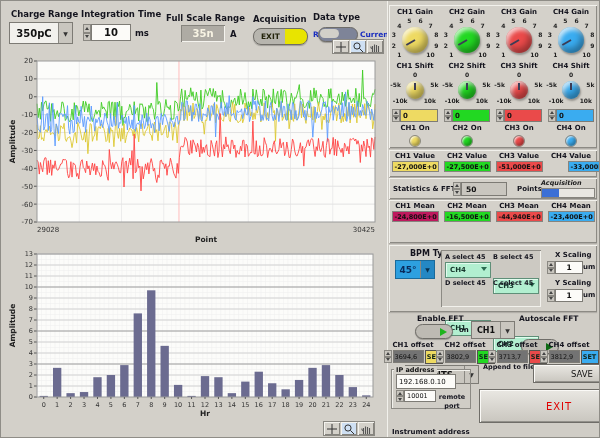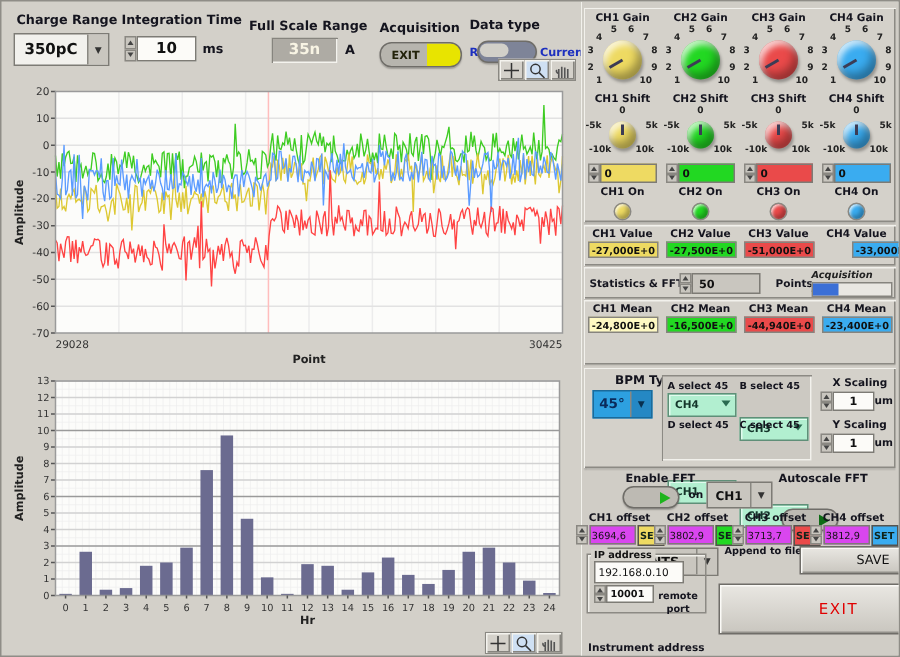--- a/index.html
+++ b/index.html
@@ -65,21 +65,21 @@
        box-shadow:inset 1px 1px 0 #fbfaf7,inset -1px -1px 0 #93918b;display:flex;align-items:center;justify-content:center;font-weight:normal;padding-left:24px;}
   .setbtn{width:16px;height:12px;font-size:6.5px;font-weight:bold;border:1px solid #55534e;display:flex;align-items:center;justify-content:center;color:#10241a;}
   .mint{background:#b2efd0;border:1px solid #5f8f78;box-shadow:inset 1px 1px 0 #e2fbee;display:flex;align-items:center;
         font-size:7px;font-weight:bold;color:#14352a;padding-left:4px;position:relative;}
   .mint::after{content:"";position:absolute;right:3px;top:4px;border:3px solid transparent;border-top:4px solid #2a6a50;}
   .pbar{width:52px;height:8px;background:#e9e7e2;border:1px solid #86847e;}
   .pfill{height:100%;background:#3b6fd6;}
   svg{display:block;}
   .offcol{width:51px;display:flex;flex-direction:column;align-items:center;}
   .offrow{display:flex;align-items:stretch;height:13px;gap:1px;}
-  .offbox{width:28px;background:#d946ef;border:1px solid #7d7b75;font-size:6.5px;display:flex;align-items:center;padding-left:1px;}
+  .offbox{width:28px;background:#737373;border:1px solid #7d7b75;font-size:6.5px;display:flex;align-items:center;padding-left:1px;}
 </style>
 </head>
 <body>
 
 <div class="screen">
 
   <div class="abs lblb" style="left:10px;top:8px;">Charge Range</div>
   <div class="abs combo" style="left:8px;top:21px;width:62px;height:20px;">
     <div class="cval" style="font-size:10px;">350pC</div>
     <div class="carrow">▼</div>
@@ -620,21 +620,21 @@
       <div class="abs" style="left:152px;top:1px;font-size:6.5px;font-style:italic;font-weight:bold;color:#222;">Acquisition progress</div>
       <div class="pbar abs" style="left:152px;top:10px;">
         <div class="pfill" style="width: 33%;"></div>
       </div>
     </div>
 
     <div class="rpanel" style="top:199px;height:43px;">
       <div class="row4" style="padding-top:2px;">
         <div class="vcol">
             <div class="lbls">CH1 Mean</div>
-          <div class="vbox" style="background-color: #fef9c3;">-24,800E+0</div>
+          <div class="vbox" style="background-color: #be185d;">-24,800E+0</div>
           </div>
         <div class="vcol">
             <div class="lbls">CH2 Mean</div>
           <div class="vbox" style="background-color: rgb(34, 216, 34);">-16,500E+0</div>
           </div>
         <div class="vcol">
             <div class="lbls">CH3 Mean</div>
           <div class="vbox" style="background-color: rgb(234, 74, 74);">-44,940E+0</div>
           </div>
         <div class="vcol">
@@ -756,21 +756,21 @@
     </div>
 
     <div class="abs" style="left:4px;top:368px;width:78px;height:38px;border:1px solid #8c8a84;box-shadow:inset 1px 1px 0 #f2f1ec;">
       <div class="abs" style="left:2px;top:-4px;background:#d4d1ca;font-size:6.5px;font-weight:bold;padding:0 2px;">IP address</div>
       <div class="abs numbox" style="left:4px;top:4px;width:56px;height:13px;font-size:7px;font-weight:normal;justify-content:flex-start;padding-left:2px;">192.168.0.10</div>
       <div class="abs" style="left:4px;top:20px;display:flex;height:12px;">
         <div class="spin">
             <span class="up"></span>
             <span class="dn"></span>
           </div>
-        <div class="numbox" style="width:28px;font-size:6.5px;font-weight:bold;justify-content:flex-start;padding-left:2px;">10001</div>
+        <div class="numbox" style="width:28px;font-size:6.5px;font-weight:normal;justify-content:flex-start;padding-left:2px;">10001</div>
       </div>
       <div class="lbls abs" style="left:42px;top:23px;font-size:6.5px;">remote port</div>
     </div>
     <div class="lbls abs" style="left:5px;top:427px;font-size:7px;">Instrument address</div>
 
     <div class="btn abs" style="left:92px;top:388px;width:110px;height:32px;font-size:10px;letter-spacing:1px;color:#e00000;">
       <span>EXIT</span>
     </div>
   </div>
 </div>

